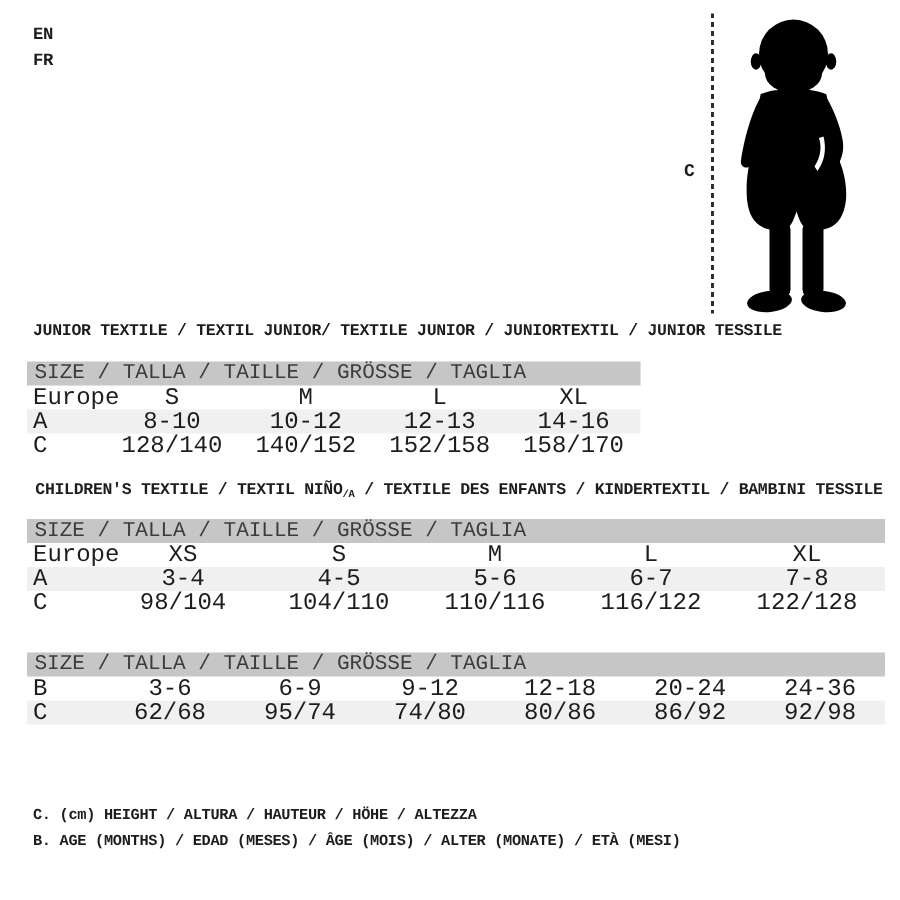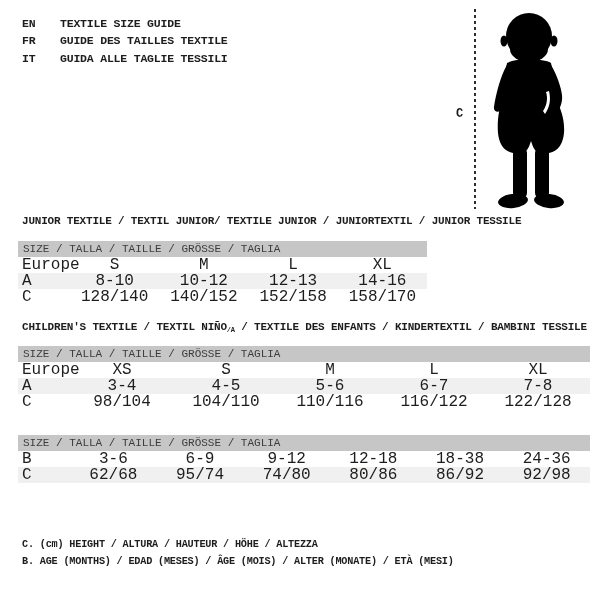--- a/index.html
+++ b/index.html
@@ -16,55 +16,49 @@
     position:absolute;left:474px;top:9px;width:2px;height:200px;
     background:repeating-linear-gradient(180deg,#2e2e2e 0 3px,transparent 3px 6px);
   }
   .measure-label{position:absolute;left:456px;top:107px;font-weight:bold;font-size:12px;}
   .silhouette{position:absolute;left:483px;top:11px;}
   
   .size-table{position:absolute;}
   .t1{left:18px;top:215px;width:409px;}
   .t2{left:18px;top:321px;width:572px;}
   .t3{left:18px;top:424px;width:572px;}
-  .t-title{margin:0 0 0 4px;font-weight:bold;font-size:11px;line-height:12px;letter-spacing:-0.2px;white-space:nowrap;}
+  .t-title{margin:0 0 0 4px;font-weight:bold;font-size:11px;line-height:12px;letter-spacing:-0.2px;white-space:nowrap;text-align:center;}
   .t3 .t-title{line-height:15px;}
   .t1 .t-title{margin-bottom:14px;}
   .t2 .t-title{margin-bottom:12px;}
   .t3 .t-title-wrap{margin-bottom:11px;}
   .sub{font-size:7px;position:relative;top:2px;}
   .t-bar{
-    height:16px;background:#c6c6c6;color:#3c3c3c;font-size:11px;
+    height:16px;background:#c6c6c6;color:#3c3c3c;font-size:14px;
     display:flex;align-items:center;padding-left:5px;box-sizing:border-box;
   }
   .t-row{display:flex;height:16px;align-items:center;font-size:16px;}
   .t-row.shaded{background:#f0f0f0;}
   .t-label{width:52px;flex:0 0 52px;padding-left:4px;box-sizing:border-box;}
   .t-cell{flex:1;text-align:center;}
   
   .footnotes{position:absolute;left:22px;top:536px;}
   .footnote{font-weight:bold;font-size:10.2px;line-height:17px;letter-spacing:-0.2px;white-space:nowrap;}
 </style>
 </head>
 <body>
 
 <div class="page" style="background: rgb(255, 255, 255); color: rgb(29, 29, 27);">
 
   <div class="lang-list">
       <div class="lang-row">
         <span class="lang-code">EN</span>
-        <span class="lang-text">TEXTILE SIZE GUIDE</span>
       </div>
       <div class="lang-row">
         <span class="lang-code">FR</span>
-        <span class="lang-text">GUIDE DES TAILLES TEXTILE</span>
-      </div>
-      <div class="lang-row">
-        <span class="lang-code">IT</span>
-        <span class="lang-text">GUIDA ALLE TAGLIE TESSILI</span>
       </div>
     </div>
 
   <div class="measure-line"></div>
   <div class="measure-label">C</div>
 
   <svg class="silhouette" width="96" height="198" viewBox="0 0 96 198" aria-hidden="true">
     <g fill="#000">
       <ellipse cx="46" cy="25" rx="23" ry="23"></ellipse>
       <ellipse cx="21" cy="30" rx="3.5" ry="5.5"></ellipse>
@@ -143,21 +137,21 @@
   <section class="size-table t3">
       <div class="t-title-wrap">
       </div>
       <div class="t-bar" style="background: rgb(198, 198, 198); color: rgb(60, 60, 60);">SIZE / TALLA / TAILLE / GRÖSSE / TAGLIA</div>
       <div class="t-row">
         <span class="t-label">B</span>
         <span class="t-cell">3-6</span>
         <span class="t-cell">6-9</span>
         <span class="t-cell">9-12</span>
         <span class="t-cell">12-18</span>
-        <span class="t-cell">18-38</span>
+        <span class="t-cell">20-24</span>
         <span class="t-cell">24-36</span>
       </div>
       <div class="t-row shaded" style="background: rgb(240, 240, 240);">
         <span class="t-label">C</span>
         <span class="t-cell">62/68</span>
         <span class="t-cell">95/74</span>
         <span class="t-cell">74/80</span>
         <span class="t-cell">80/86</span>
         <span class="t-cell">86/92</span>
         <span class="t-cell">92/98</span>

